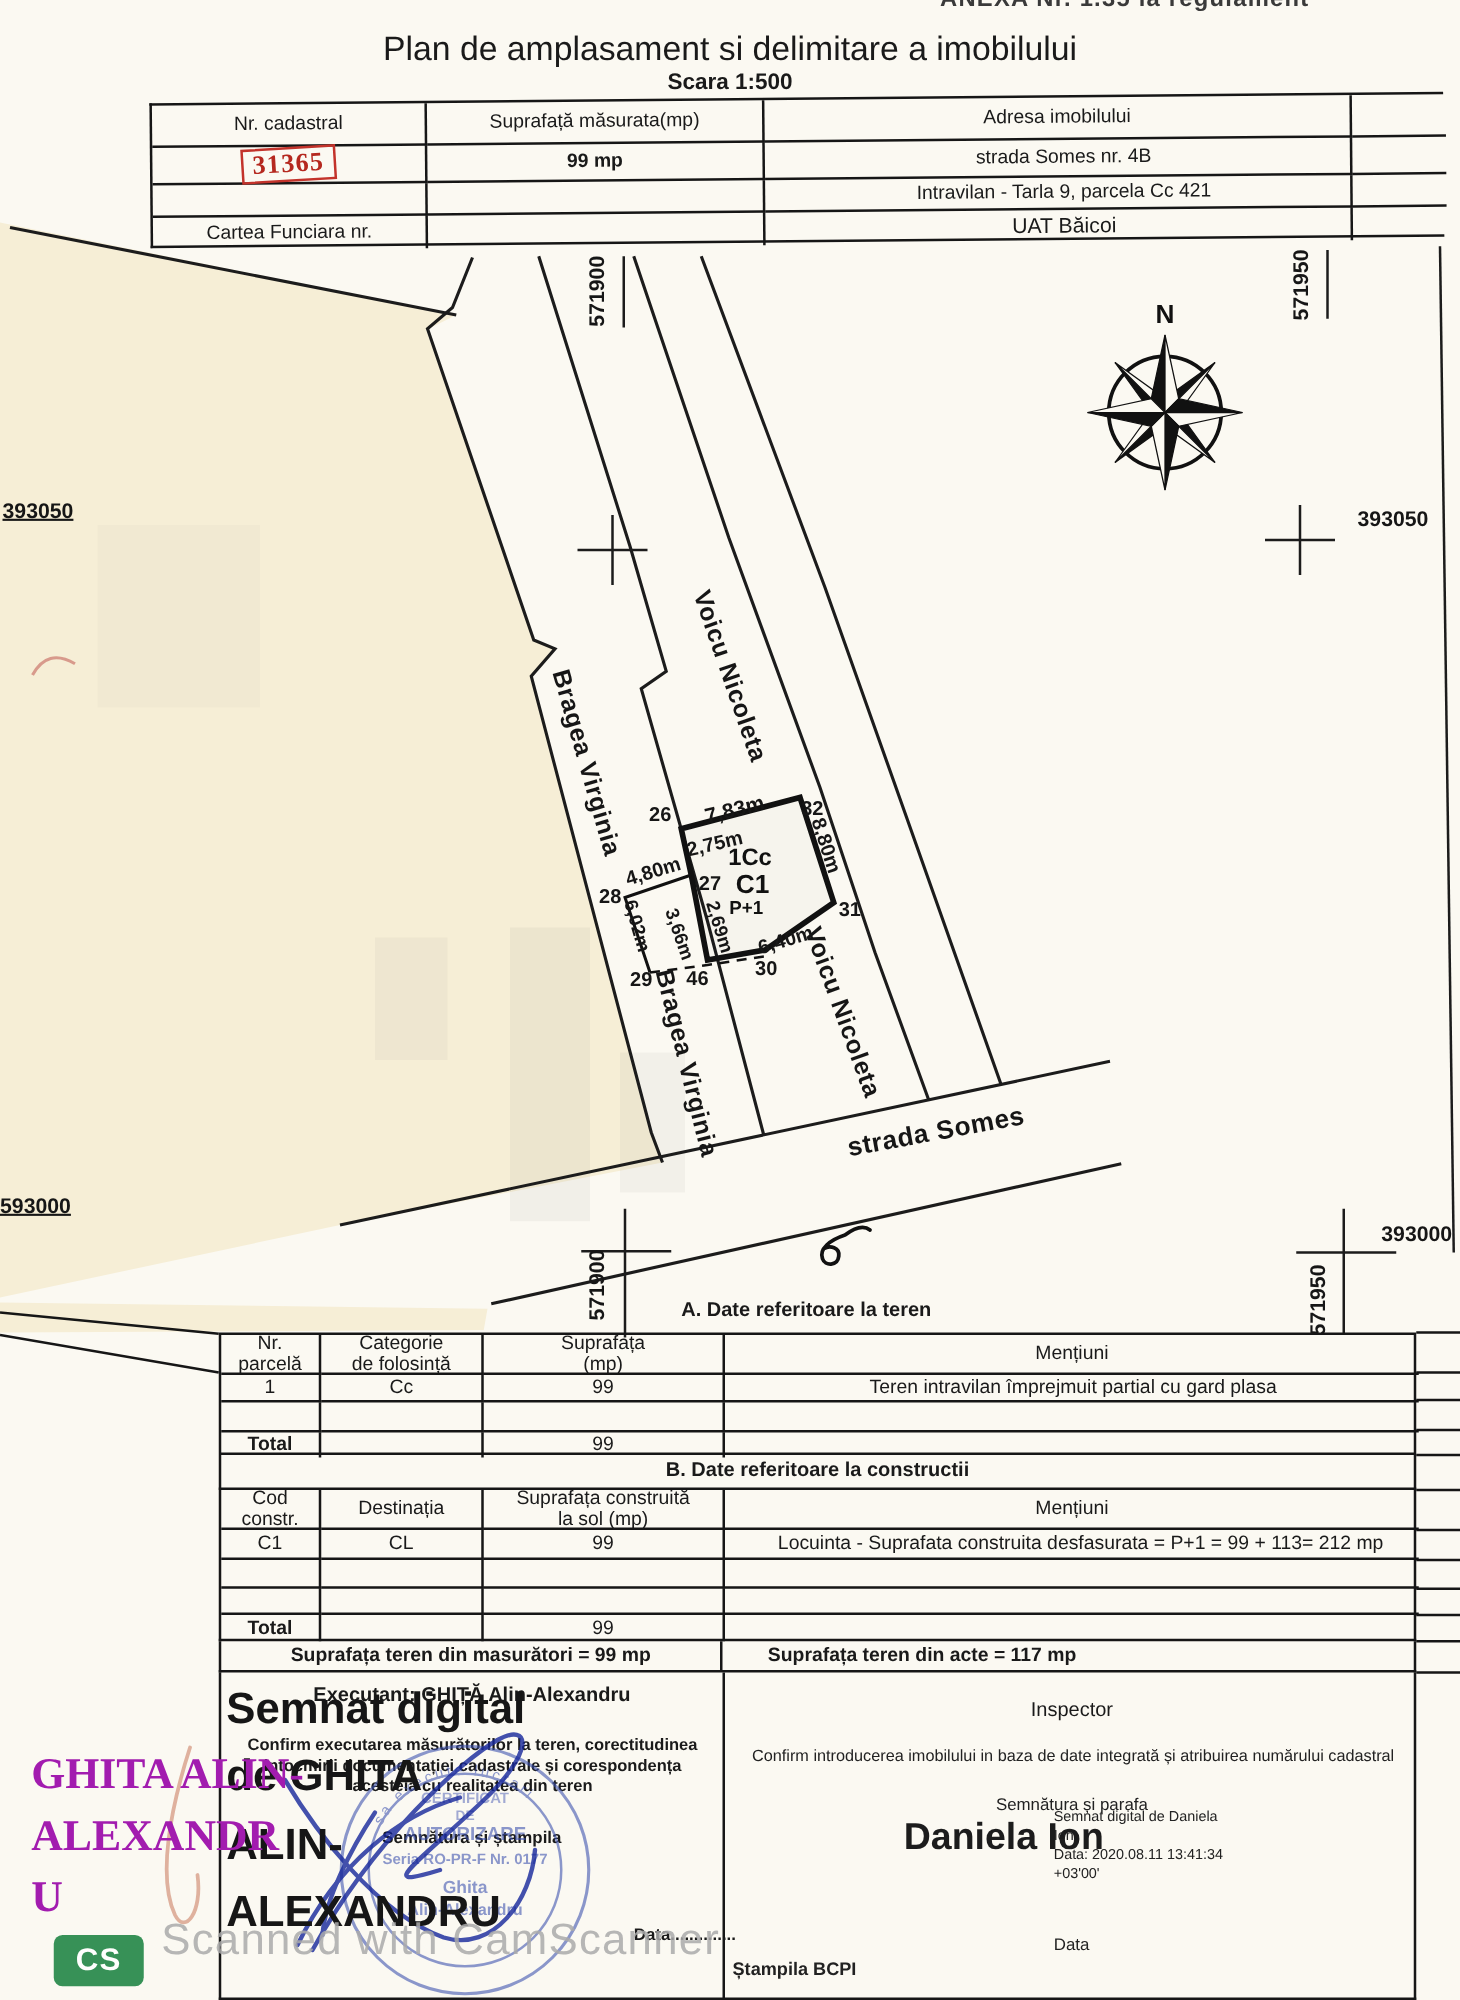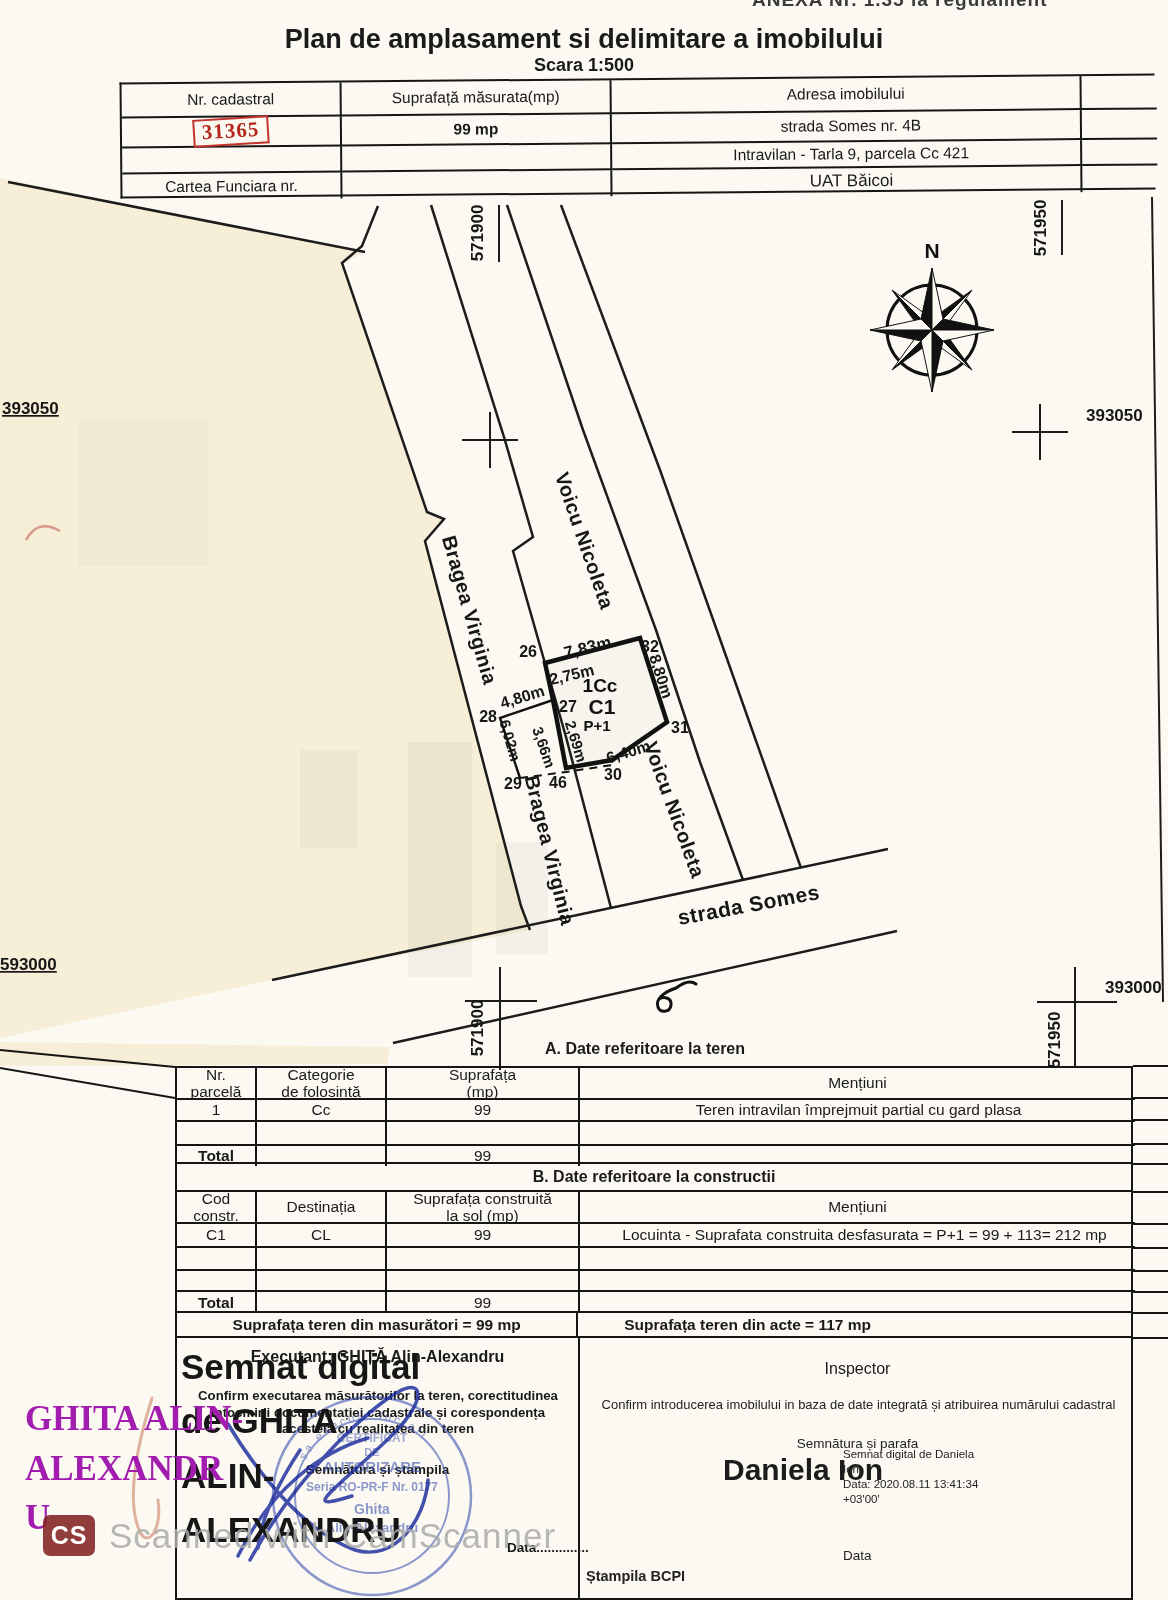--- a/index.html
+++ b/index.html
@@ -7,21 +7,21 @@
   .page{
     position:relative; width:1168px; height:1600px; overflow:hidden;
     background:#fbf9f2; font-family:"Liberation Sans", sans-serif; color:#1a1a1a;
   }
   .abs{position:absolute;}
   svg{position:absolute; left:0; top:0; pointer-events:none;}
   #map-svg{z-index:1;}
   #over-svg{z-index:4;}
 
   .anexa{top:-11px; left:752px; font-size:19px; font-weight:700; color:#3a3a3a; letter-spacing:1px; z-index:2;}
-  .title{top:24px; left:0; width:1168px; text-align:center; font-size:27px; font-weight:700; z-index:2;}
+  .title{top:24px; left:0; width:1168px; text-align:center; font-size:27px; font-weight:400; z-index:2;}
   .scale{top:55px; left:0; width:1168px; text-align:center; font-size:18px; font-weight:700; z-index:2;}
 
   
   .grid{display:grid; box-sizing:border-box; background:transparent;}
   .grid > div{box-sizing:border-box; display:flex; align-items:center; justify-content:center;
       font-size:15.5px; line-height:1.1; text-align:center; overflow:visible;}
   .br{border-right:2px solid #161616;}
   .bb{border-bottom:2px solid #161616;}
   .left{justify-content:flex-start; text-align:left;}
   .prel{white-space:pre-line;}
@@ -58,22 +58,22 @@
   .insp-sign{top:86px; left:0; width:100%; text-align:center; font-size:13.5px; color:#222;}
   .insp-name{top:103px; left:143px; font-size:30px; font-weight:700; color:#1c1c1c;}
   .insp-digital{top:97px; left:263px; font-size:11.5px; line-height:1.3; color:#222;}
   .insp-date{top:198px; left:263px; font-size:13.5px; color:#222;}
   .insp-stamp{top:218px; left:6px; font-size:14.5px; font-weight:700; color:#222;}
 
   .digital-overlay{top:1340px; left:181px; font-size:35px; font-weight:700; color:#161616; line-height:1.55; z-index:5;}
   .margin-signer{top:1394px; left:25px; font-size:35px; font-weight:700; color:#a21caf; line-height:1.42; z-index:5;font-family:Liberation Serif, serif;}
 
   .wm{top:1515px; left:43px; z-index:6; display:flex; align-items:center; opacity:0.85;}
-  .wm-logo{width:52px; height:41px; background:#7f1d1d; border-radius:7px; color:#ffffff;
-    font-size:25px; font-weight:700; display:flex; align-items:center; justify-content:center; letter-spacing:1px;}
+  .wm-logo{width:72px; height:41px; background:#15803d; border-radius:7px; color:#ffffff;
+    font-size:25px; font-weight:700; display:flex; align-items:center; justify-content:center; letter-spacing:1px;margin-top:33px;}
   .wm-text{margin-left:14px; font-size:35px; color:#ababab; letter-spacing:1px;}
 </style>
 </head>
 <body>
 
 <div class="page">
 
   <svg id="map-svg" width="1168" height="1600" viewBox="0 0 1168 1600">
 
     <polygon points="0,178 365,252 341,264 427,512 444,519 425,541 521,906 530,930 272,980 0,1038" fill="#f6eed6"></polygon>
@@ -269,21 +269,21 @@
       <div class="bb"></div>
 
     <div class="br" style="font-weight:700;">Total</div>
     <div class="br"></div>
     <div class="br">99</div>
     <div></div>
   </div>
 
   <div class="abs masur">
     <div class="br" style="width:403px; justify-content:center;">Suprafața teren din masurători = 99 mp</div>
-    <div style="width:555px; padding-left:46px;">Suprafața teren din acte = 117 mp</div>
+    <div style="width:555px; padding-left:36px;">Suprafața teren din acte = 117 mp</div>
   </div>
 
   <div class="abs bottom">
     <div class="cellL">
       <div class="abs exec-label">Executant:  GHIȚĂ Alin-Alexandru</div>
       <div class="abs exec-confirm">Confirm executarea măsurătorilor la teren, corectitudinea intocmirii documentației cadastrale și corespondența acesteia cu realitatea din teren</div>
       <div class="abs exec-sign">Semnătura și ștampila</div>
       <div class="abs exec-date">Data..............</div>
     </div>
     <div class="cellR">

